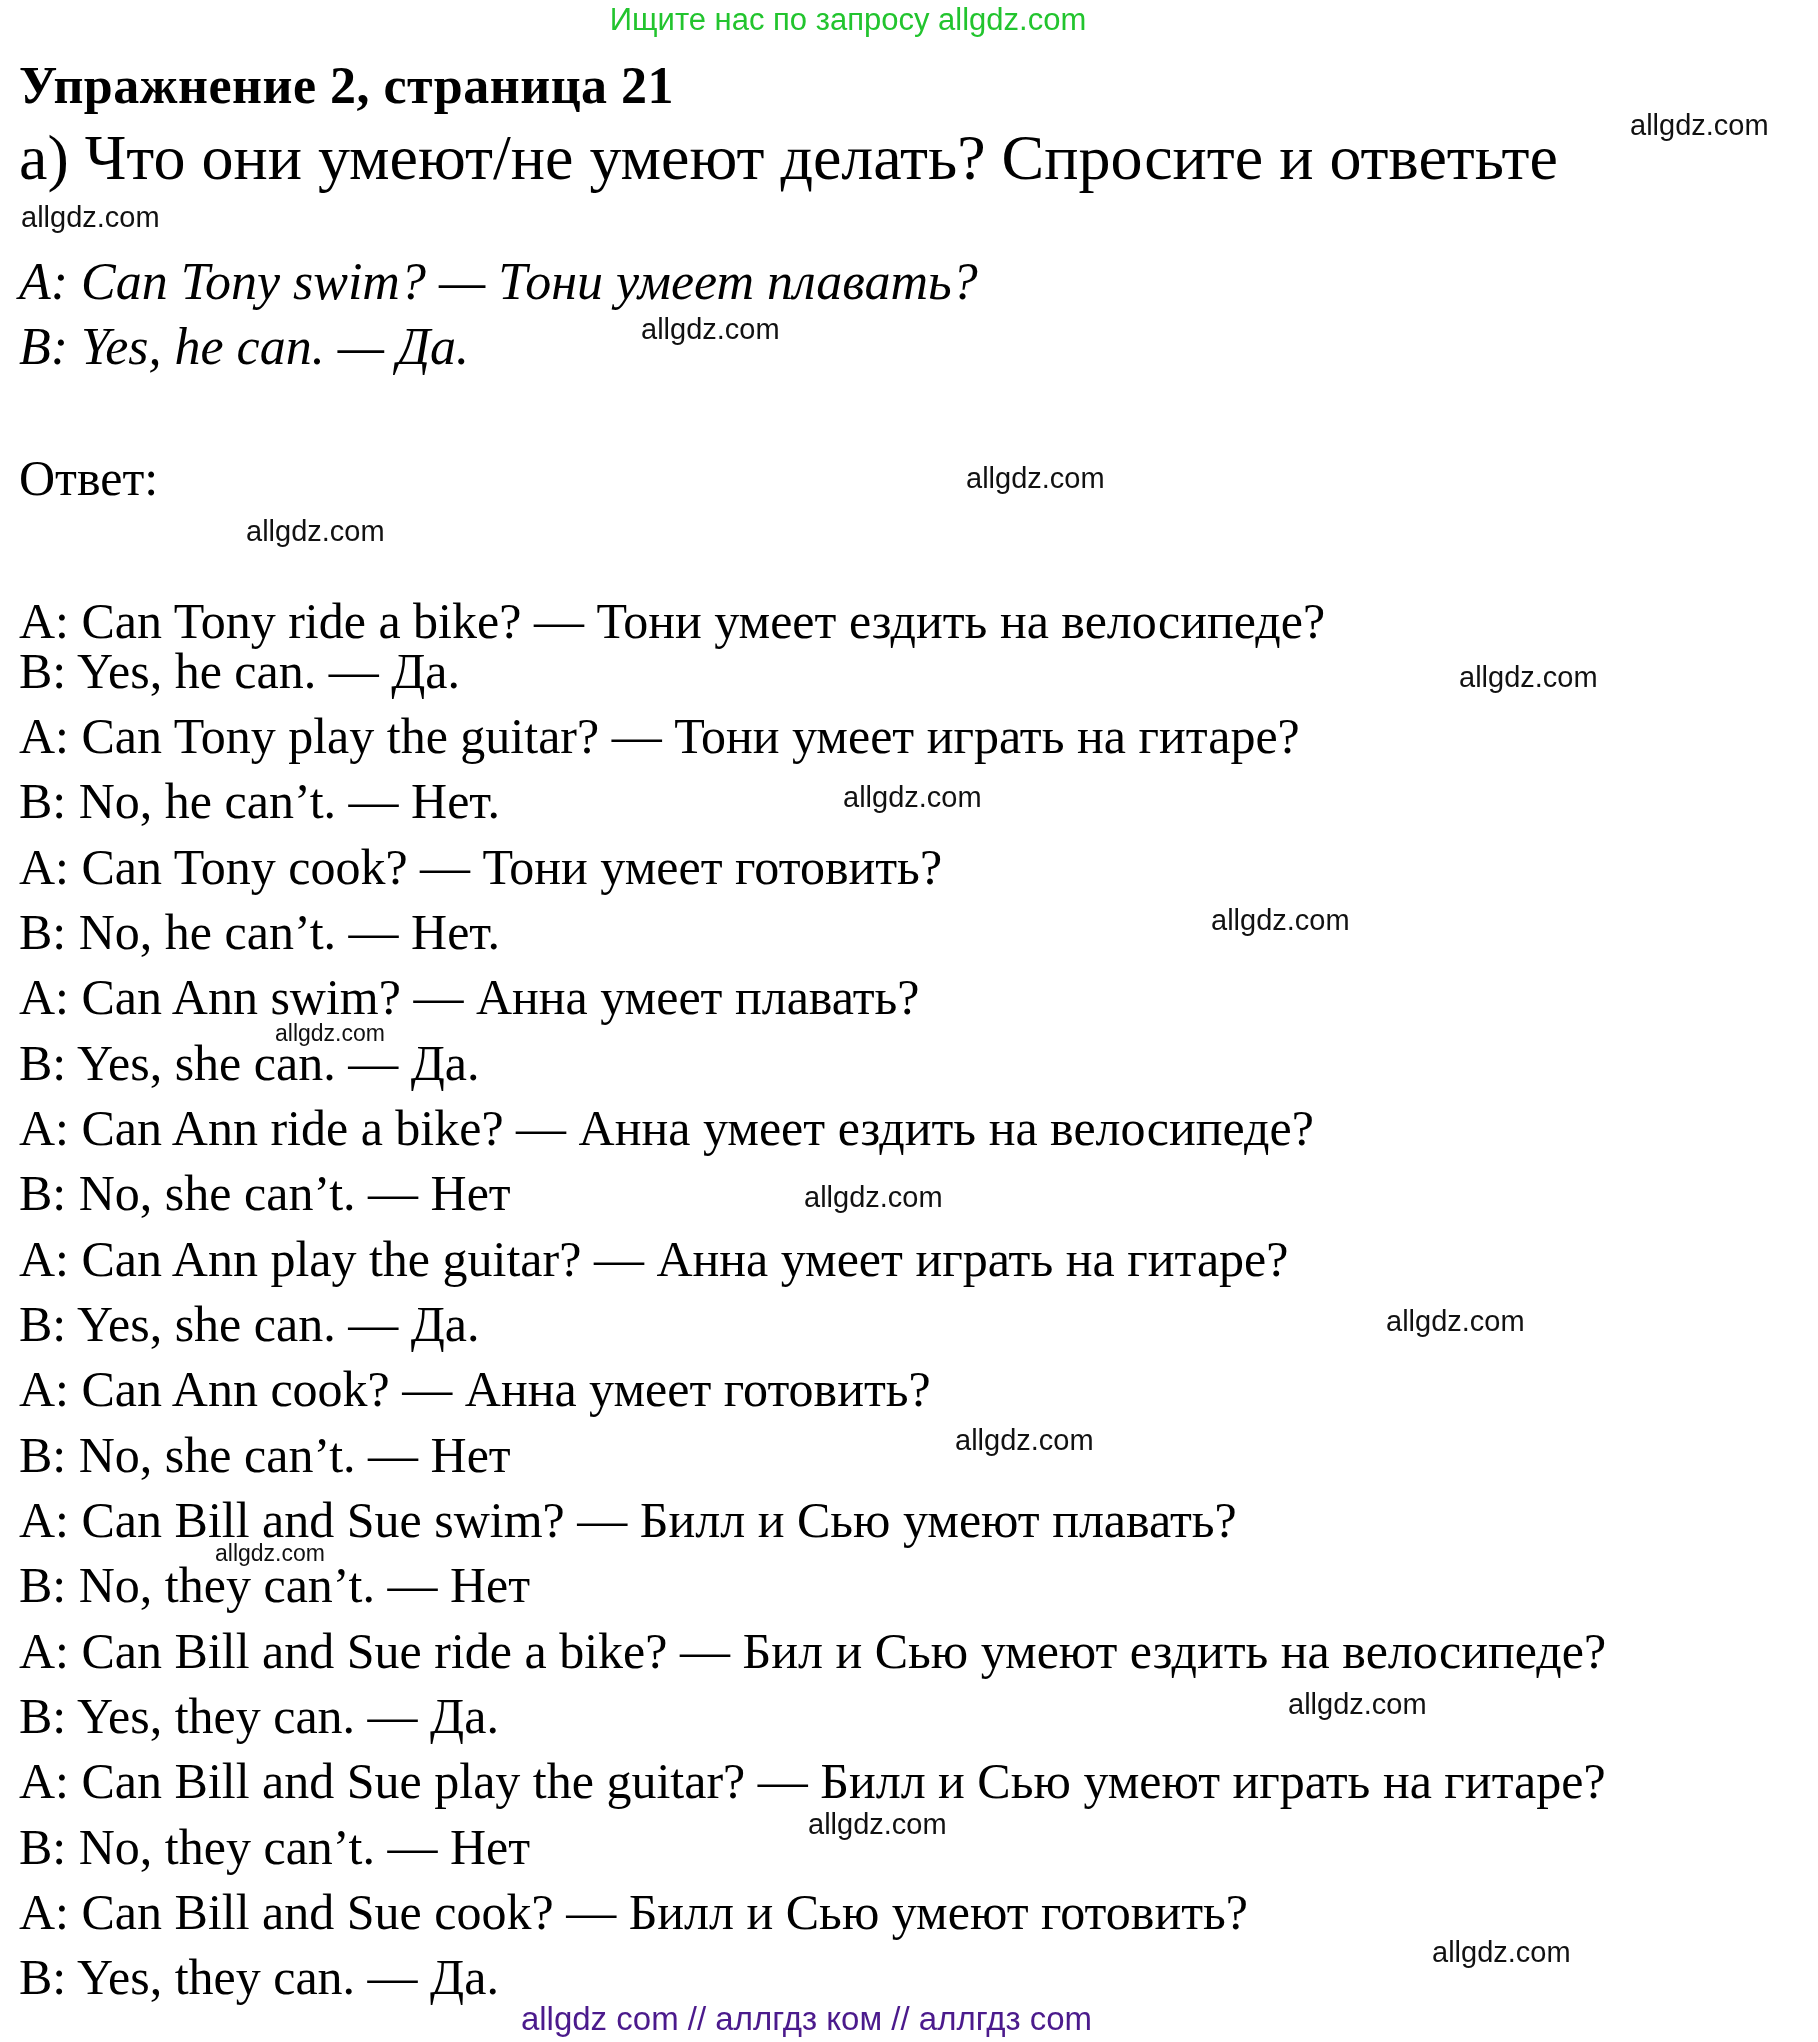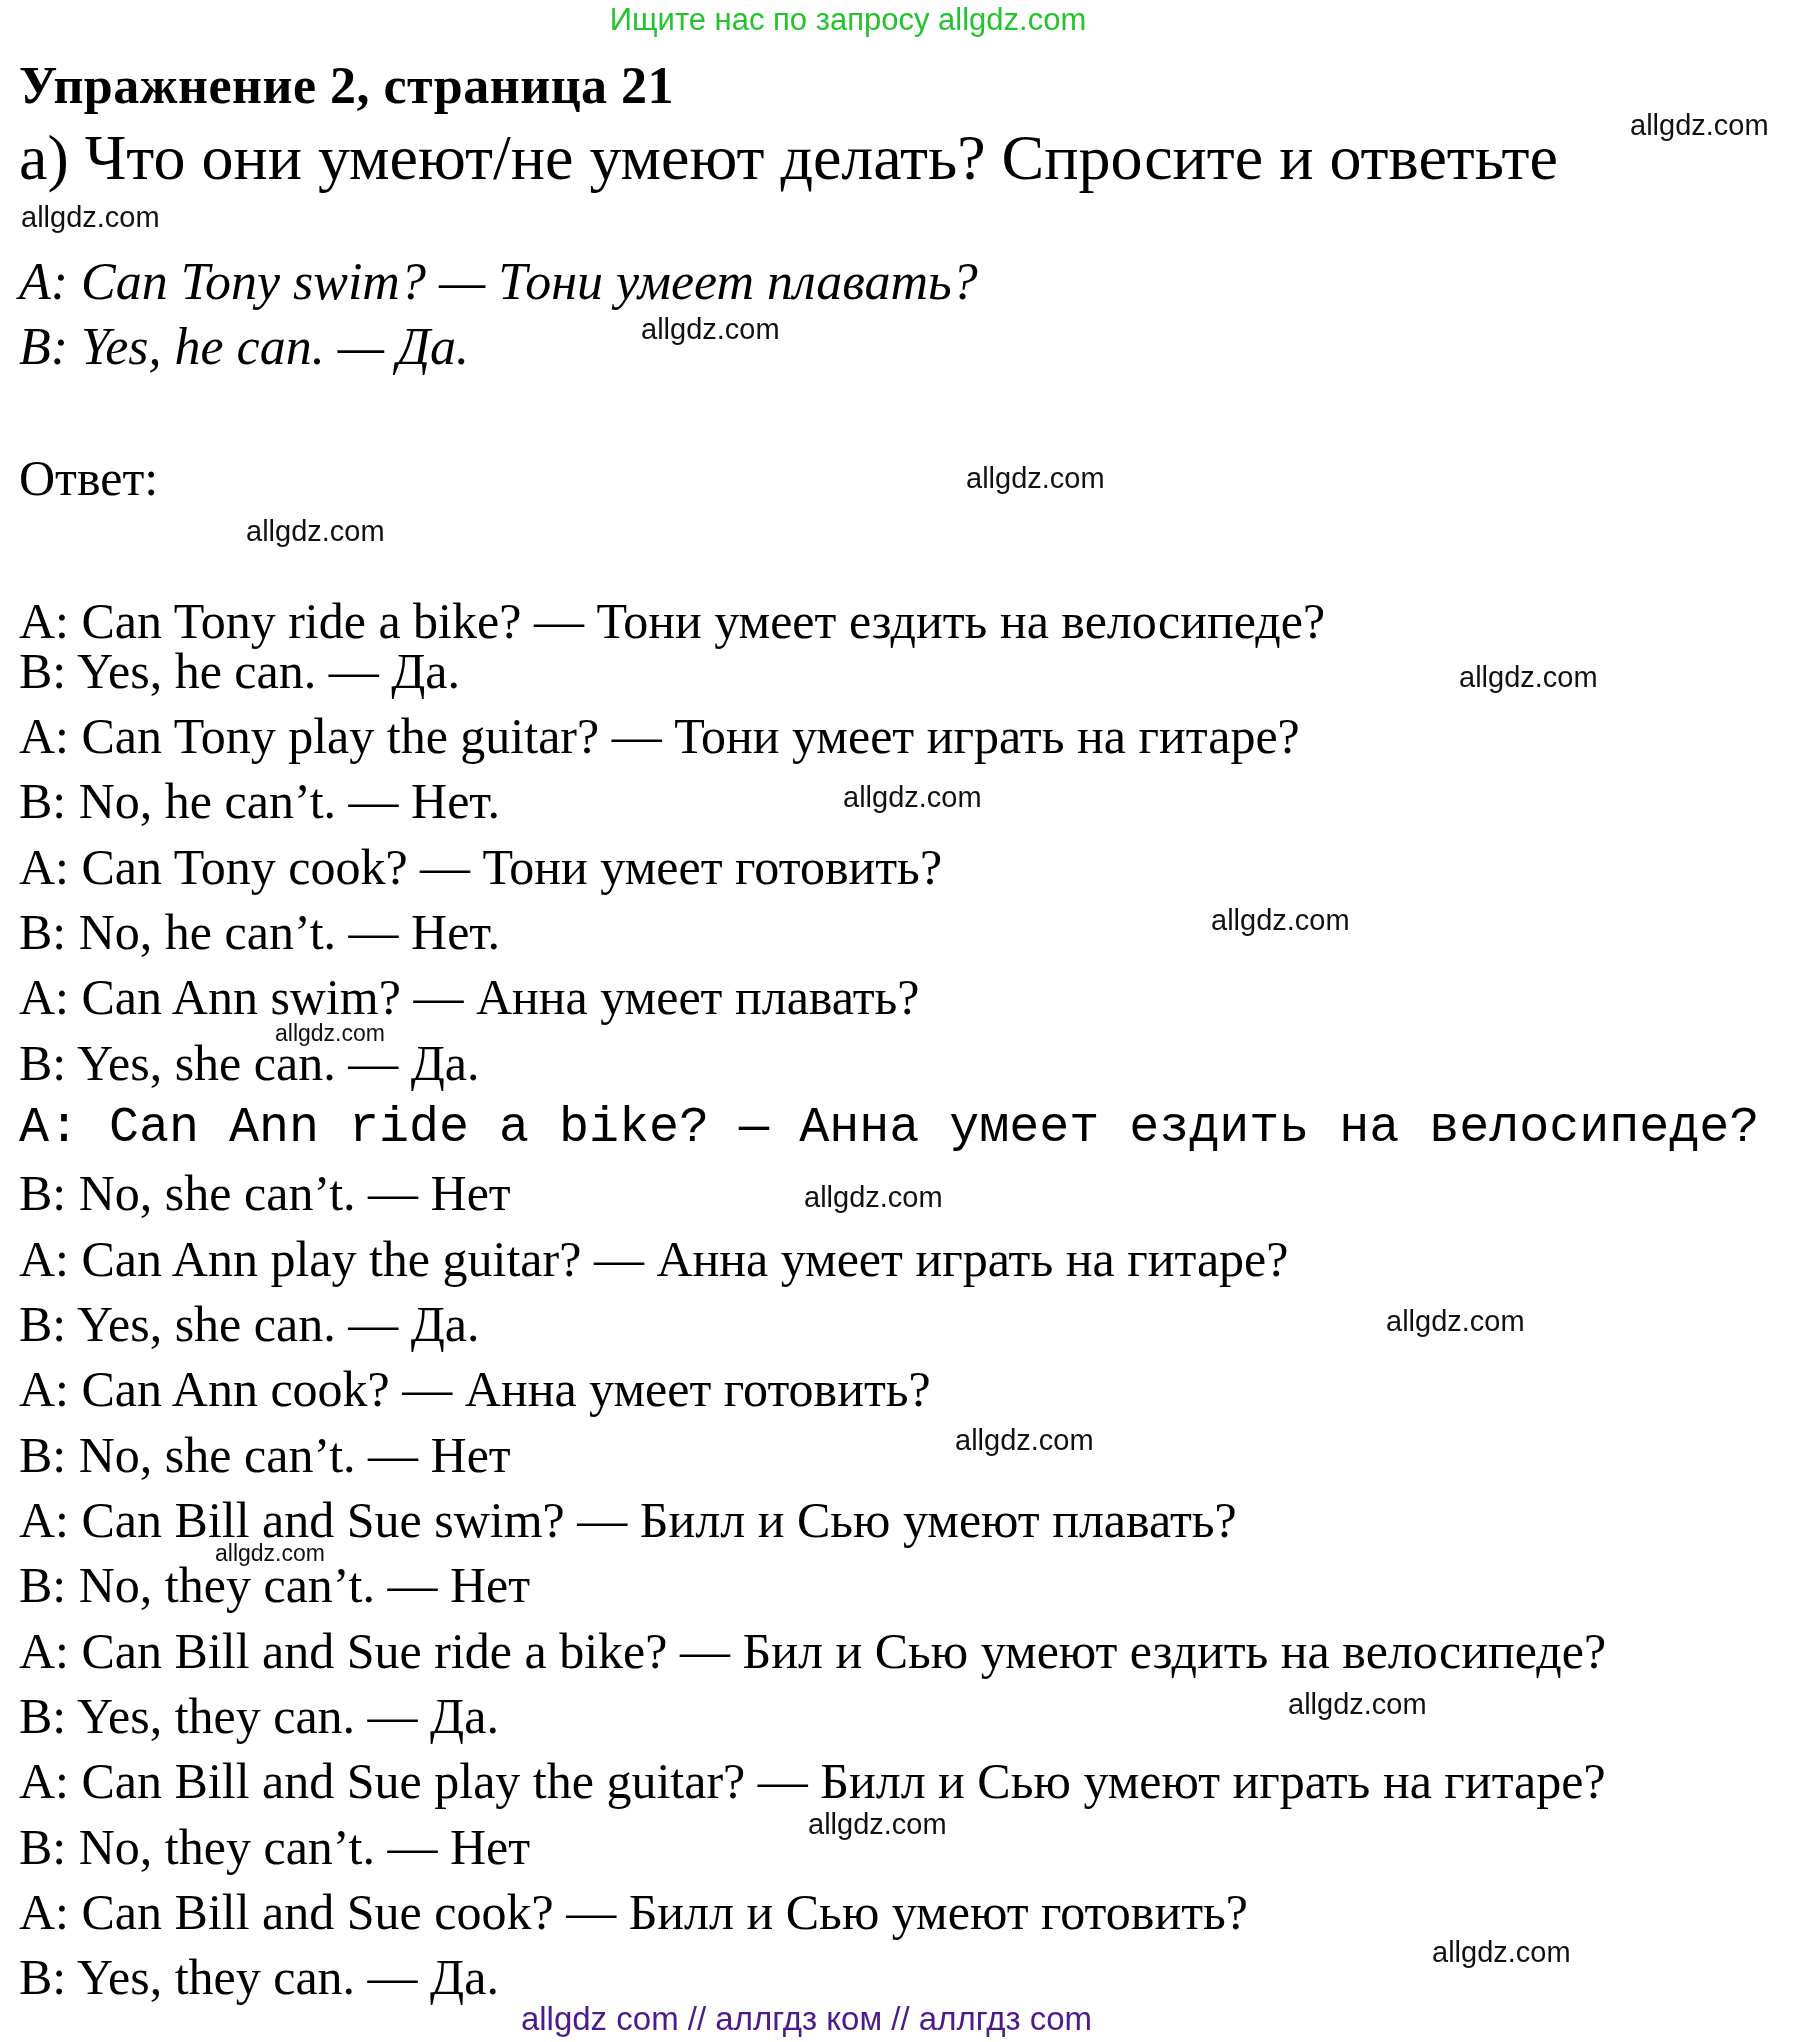--- a/index.html
+++ b/index.html
@@ -30,21 +30,21 @@
 
 <div>
   <div class="abs line" style="top:576px;margin-top:16px;">A: Can Tony ride a bike? — Тони умеет ездить на велосипеде?</div>
   <div class="abs line" style="top:642px;">B: Yes, he can. — Да.</div>
   <div class="abs line" style="top:707px;">A: Can Tony play the guitar? — Тони умеет играть на гитаре?</div>
   <div class="abs line" style="top:772px;">B: No, he can’t. — Нет.</div>
   <div class="abs line" style="top:838px;">A: Can Tony cook? — Тони умеет готовить?</div>
   <div class="abs line" style="top:903px;">B: No, he can’t. — Нет.</div>
   <div class="abs line" style="top:968px;">A: Can Ann swim? — Анна умеет плавать?</div>
   <div class="abs line" style="top:1034px;">B: Yes, she can. — Да.</div>
-  <div class="abs line" style="top:1099px;font-family:Liberation Mono, monospace;">A: Can Ann ride a bike? — Анна умеет ездить на велосипеде?</div>
+  <div class="abs line" style="top:1099px;">A: Can Ann ride a bike? — Анна умеет ездить на велосипеде?</div>
   <div class="abs line" style="top:1164px;">B: No, she can’t. — Нет</div>
   <div class="abs line" style="top:1230px;">A: Can Ann play the guitar? — Анна умеет играть на гитаре?</div>
   <div class="abs line" style="top:1295px;">B: Yes, she can. — Да.</div>
   <div class="abs line" style="top:1360px;">A: Can Ann cook? — Анна умеет готовить?</div>
   <div class="abs line" style="top:1426px;">B: No, she can’t. — Нет</div>
   <div class="abs line" style="top:1491px;">A: Can Bill and Sue swim? — Билл и Сью умеют плавать?</div>
   <div class="abs line" style="top:1556px;">B: No, they can’t. — Нет</div>
   <div class="abs line" style="top:1622px;">A: Can Bill and Sue ride a bike? — Бил и Сью умеют ездить на велосипеде?</div>
   <div class="abs line" style="top:1687px;">B: Yes, they can. — Да.</div>
   <div class="abs line" style="top:1752px;text-align:right;">A: Can Bill and Sue play the guitar? — Билл и Сью умеют играть на гитаре?</div>

